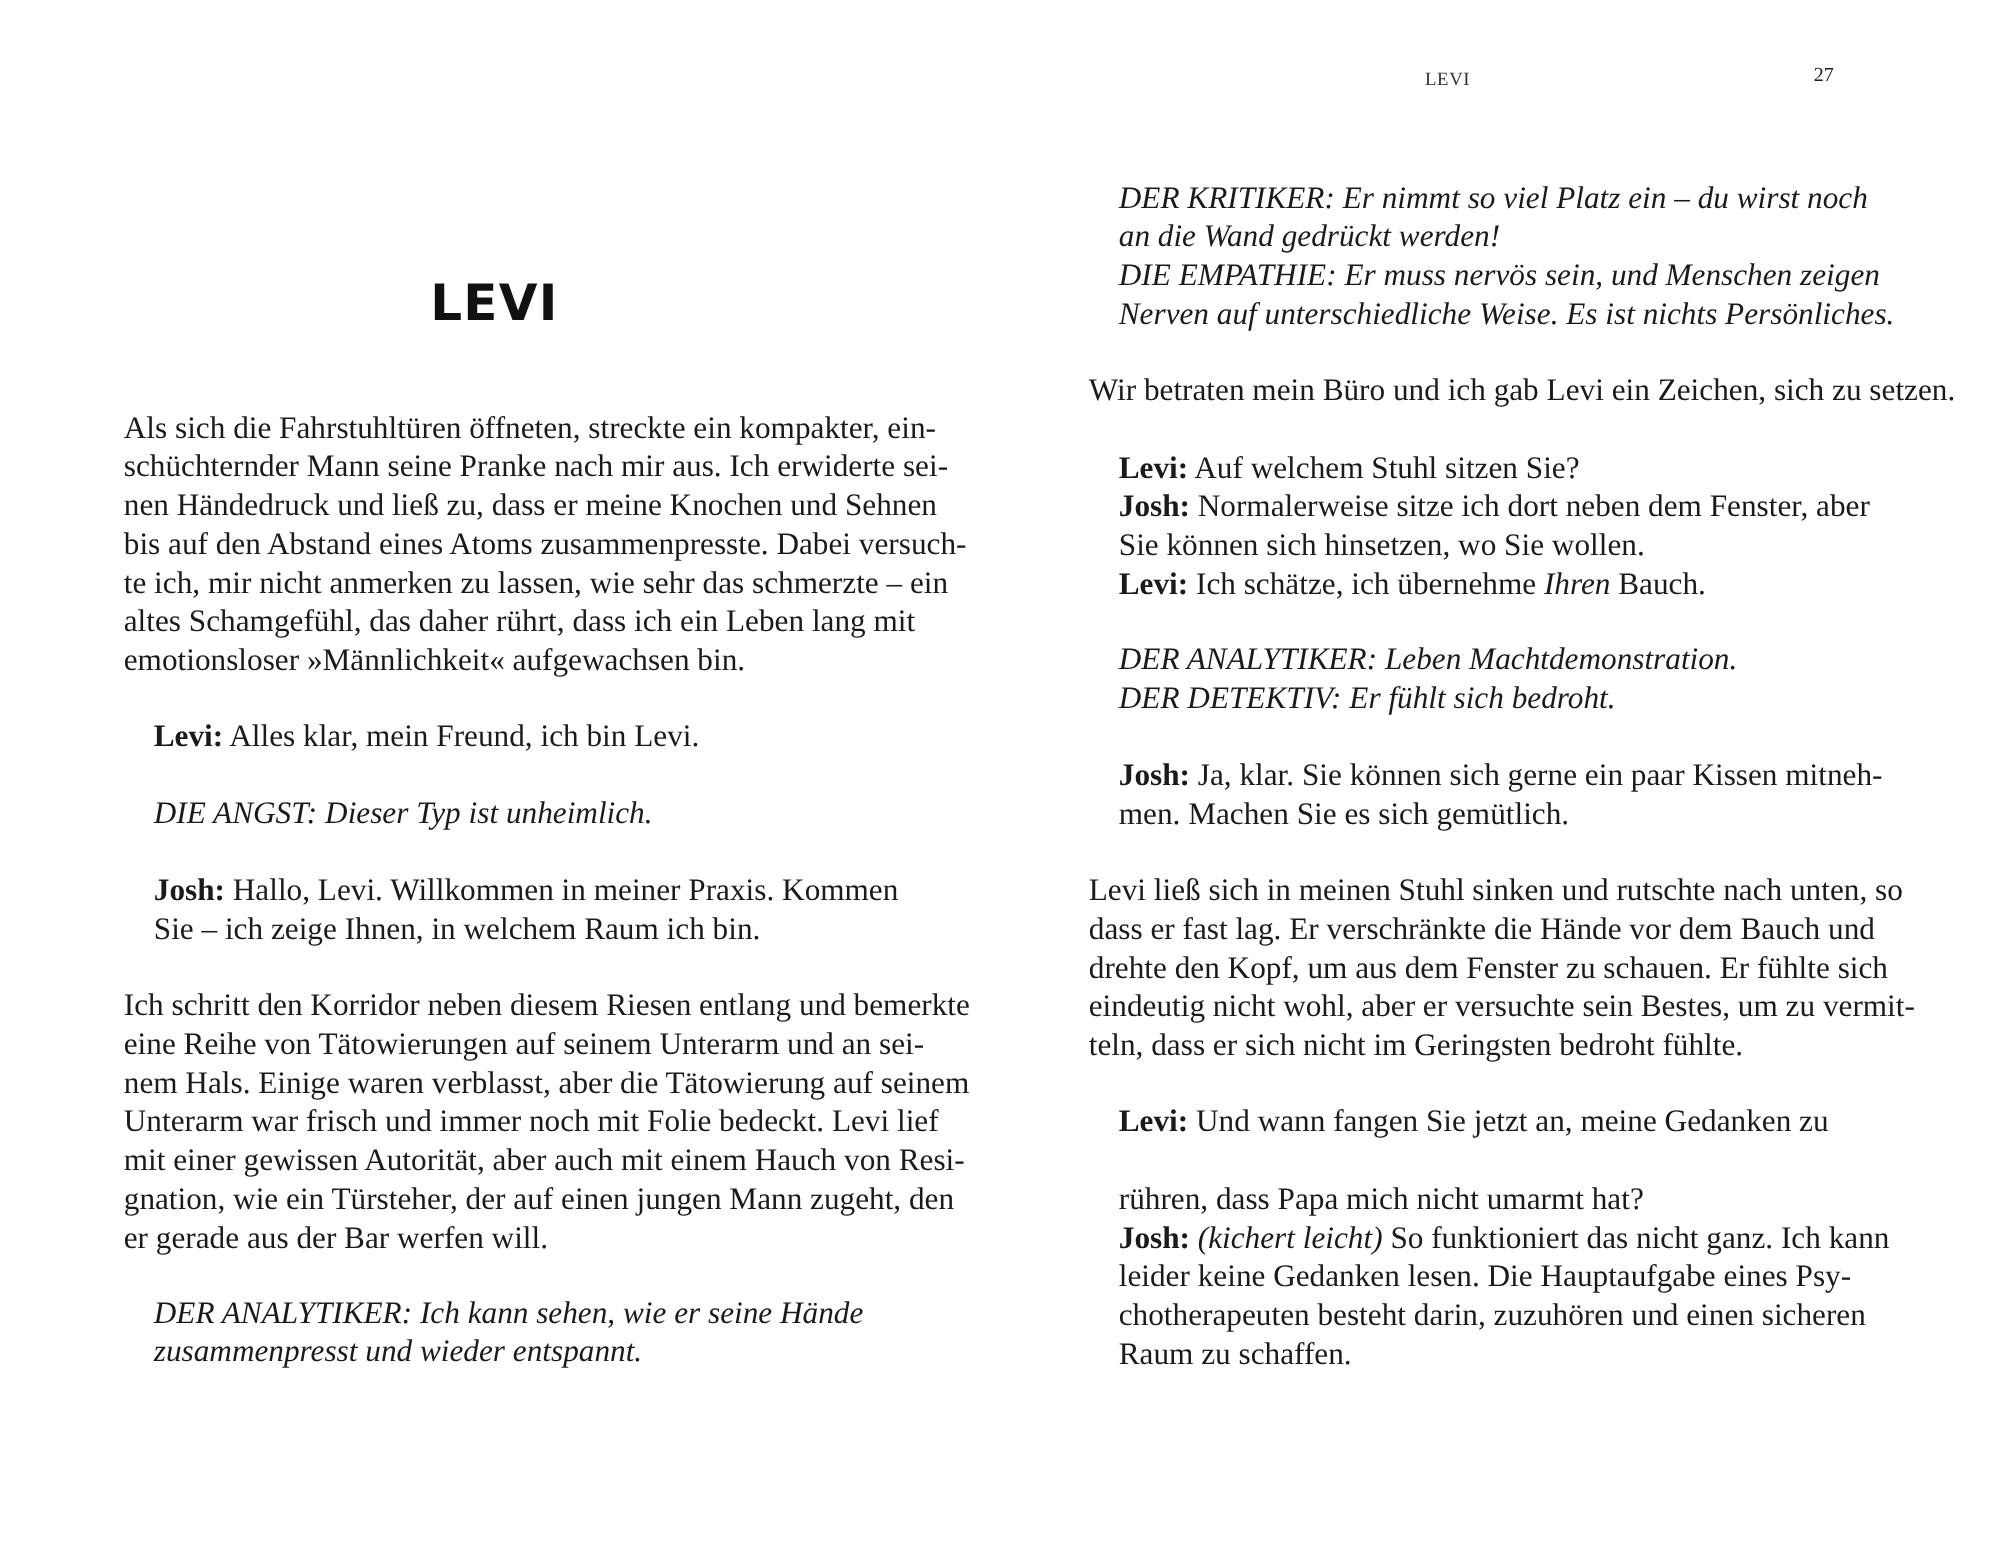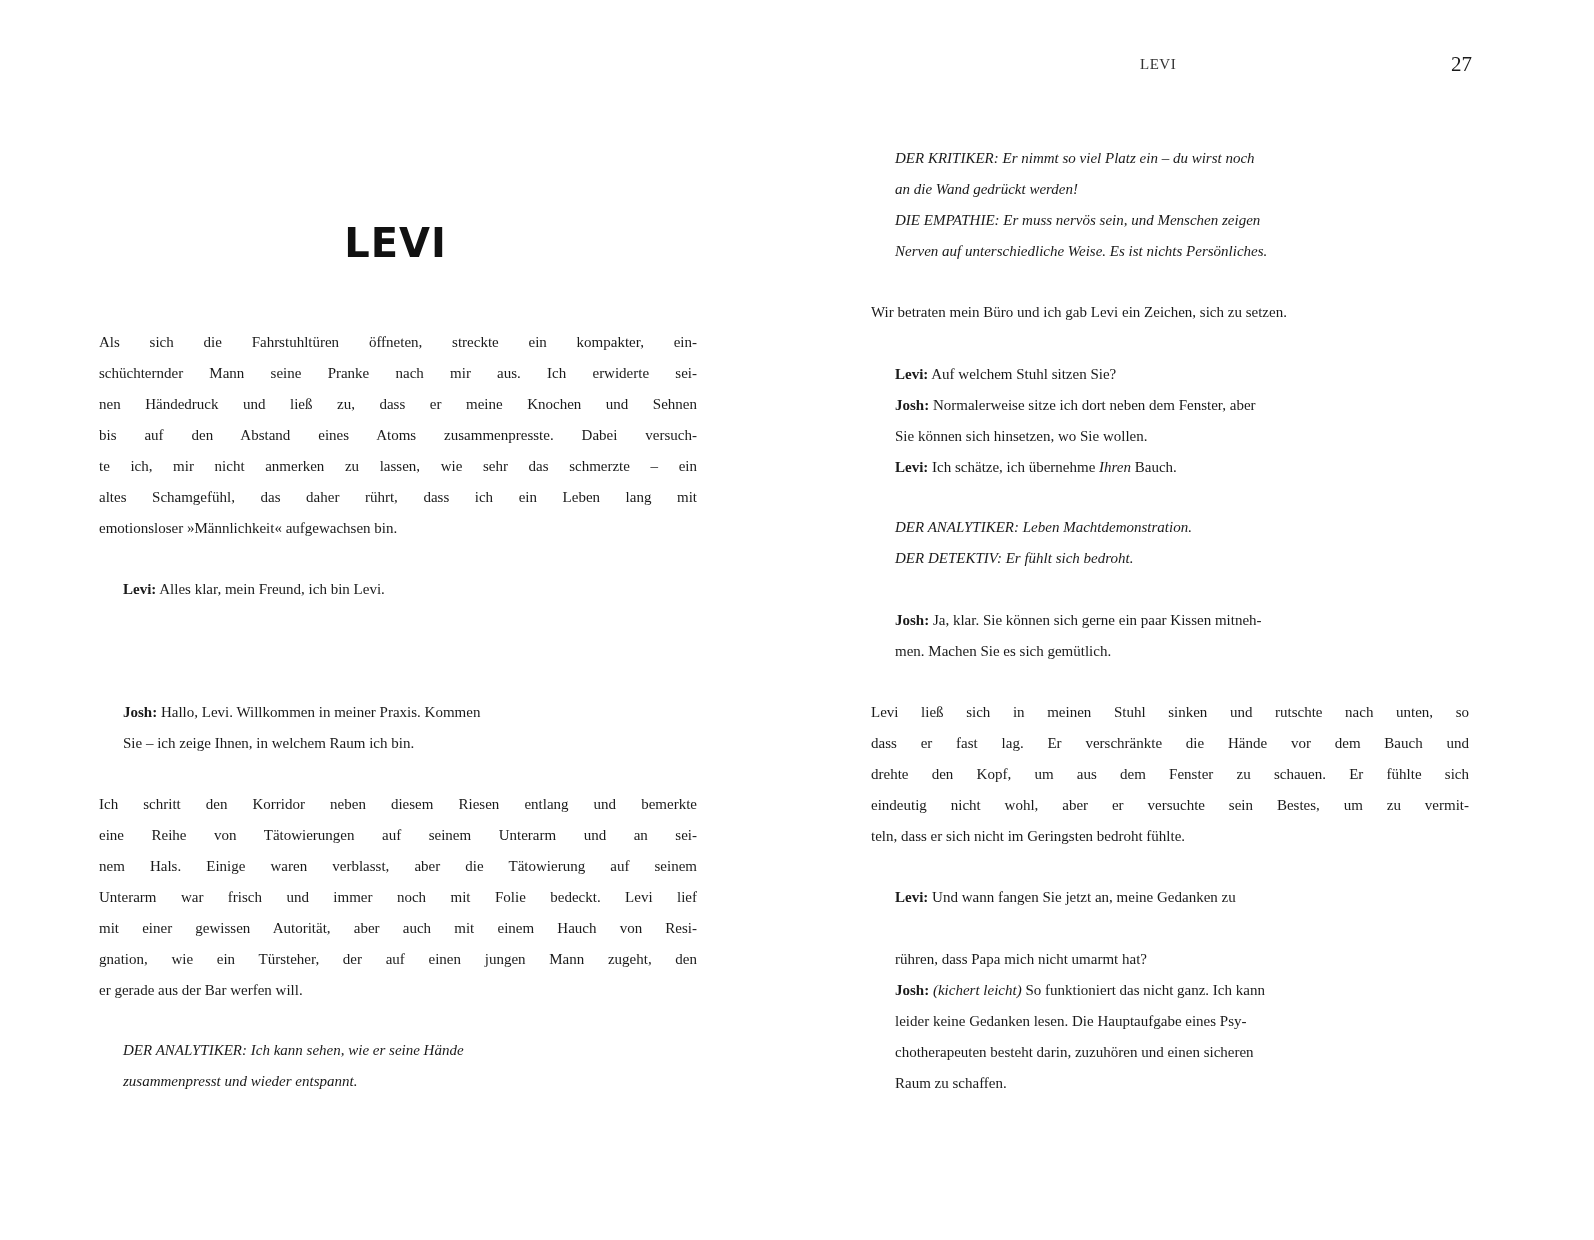--- a/index.html
+++ b/index.html
@@ -2,25 +2,25 @@
 <html><head>
   <meta charset="utf-8">
   <style>
     html, body { margin: 0; padding: 0; background: #ffffff; }
     body { width: 1594px; height: 1240px; position: relative; overflow: hidden;
       font-family: "Liberation Serif", "DejaVu Serif", serif; color: #1a1a1a; }
     .page { position: absolute; top: 0; height: 1240px; }
     .page-left { left: 0; width: 797px; }
     .page-right { left: 797px; width: 797px; }
     .running-head { position: absolute; top: 56px; left: 343px; font-size: 15px; letter-spacing: 0.5px; color: #333; }
-    .page-number { position: absolute; top: 52px; left: 654px; font-size: 21px; color: #1a1a1a; }
+    .page-number { position: absolute; top: 52px; left: 654px; font-size: 16px; color: #1a1a1a; }
     .chapter-title { position: absolute; top: 220px; left: 0; width: 797px; text-align: center;
       font-family: "DejaVu Sans", sans-serif; font-weight: bold; font-size: 40px; letter-spacing: 1px; color: #111;
       transform: translateX(-3px); }
-    .line { position: absolute; font-size: 15px; line-height: 31px; white-space: nowrap; }
+    .line { position: absolute; font-size: 25px; line-height: 31px; white-space: nowrap; }
     .just { text-align: justify; text-align-last: justify; }
     .it { font-style: italic; }
     .b { font-weight: bold; }
     .left-body { left: 99px; width: 598px; }
     .left-ind { left: 123px; }
     .right-body { left: 74px; width: 598px; }
     .right-ind { left: 98px; }
   </style>
 </head>
 <body>
@@ -35,20 +35,21 @@
     <div class="line left-body just" style="top:420px">bis auf den Abstand eines Atoms zusammenpresste. Dabei versuch-</div>
     <div class="line left-body just" style="top:451px">te ich, mir nicht anmerken zu lassen, wie sehr das schmerzte – ein</div>
     <div class="line left-body just" style="top:482px">altes Schamgefühl, das daher rührt, dass ich ein Leben lang mit</div>
     <div class="line left-body" style="top:513px">emotionsloser »Männlichkeit« aufgewachsen bin.</div>
   </div>
 
   <div class="line left-ind" style="top:574px">
     <span class="b" style="white-space: pre;">Levi:</span><span style="white-space: pre;"> Alles klar, mein Freund, ich bin Levi.</span>
   </div>
 
+  <div class="line left-ind it" style="top:635px">DIE ANGST: Dieser Typ ist unheimlich.</div>
 
   <div class="line left-ind" style="top:697px">
     <span class="b" style="white-space: pre;">Josh:</span><span style="white-space: pre;"> Hallo, Levi. Willkommen in meiner Praxis. Kommen</span>
   </div>
   <div class="line left-ind" style="top:728px">Sie – ich zeige Ihnen, in welchem Raum ich bin.</div>
 
   <div>
     <div class="line left-body just" style="top:789px">Ich schritt den Korridor neben diesem Riesen entlang und bemerkte</div>
     <div class="line left-body just" style="top:820px">eine Reihe von Tätowierungen auf seinem Unterarm und an sei-</div>
     <div class="line left-body just" style="top:851px">nem Hals. Einige waren verblasst, aber die Tätowierung auf seinem</div>

